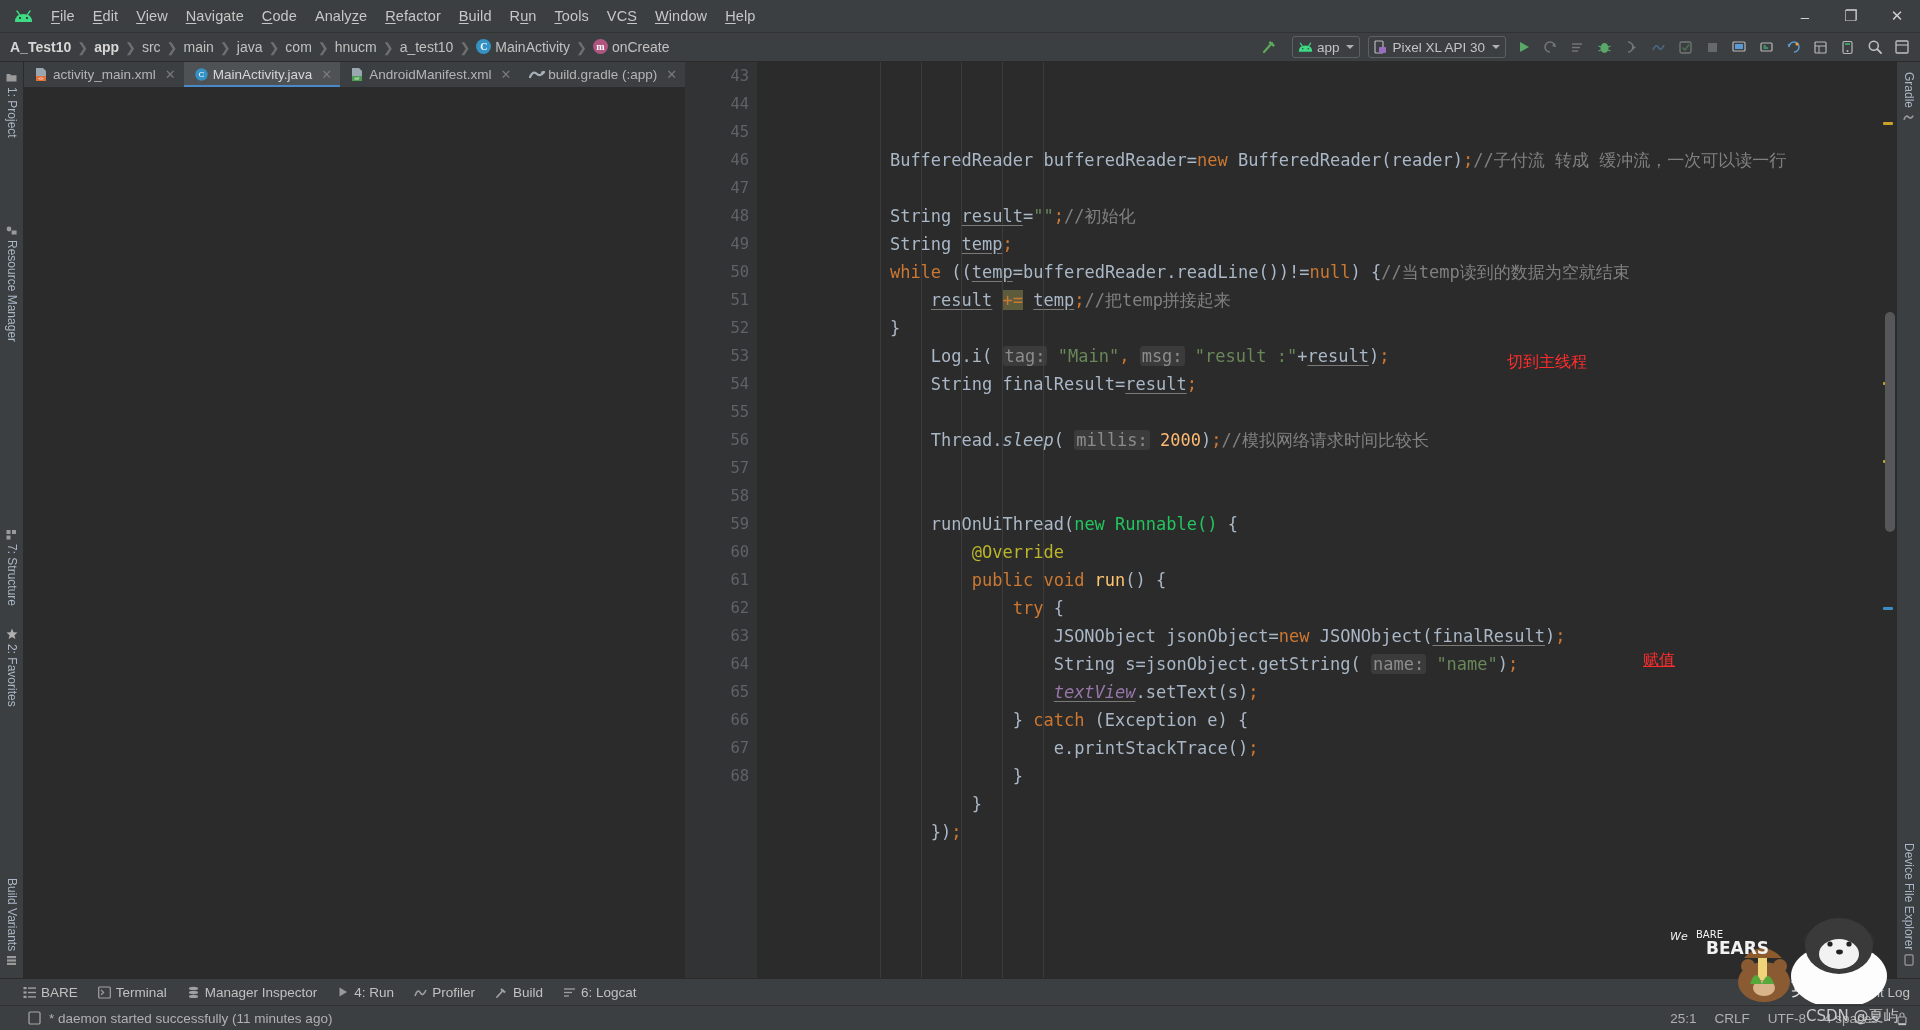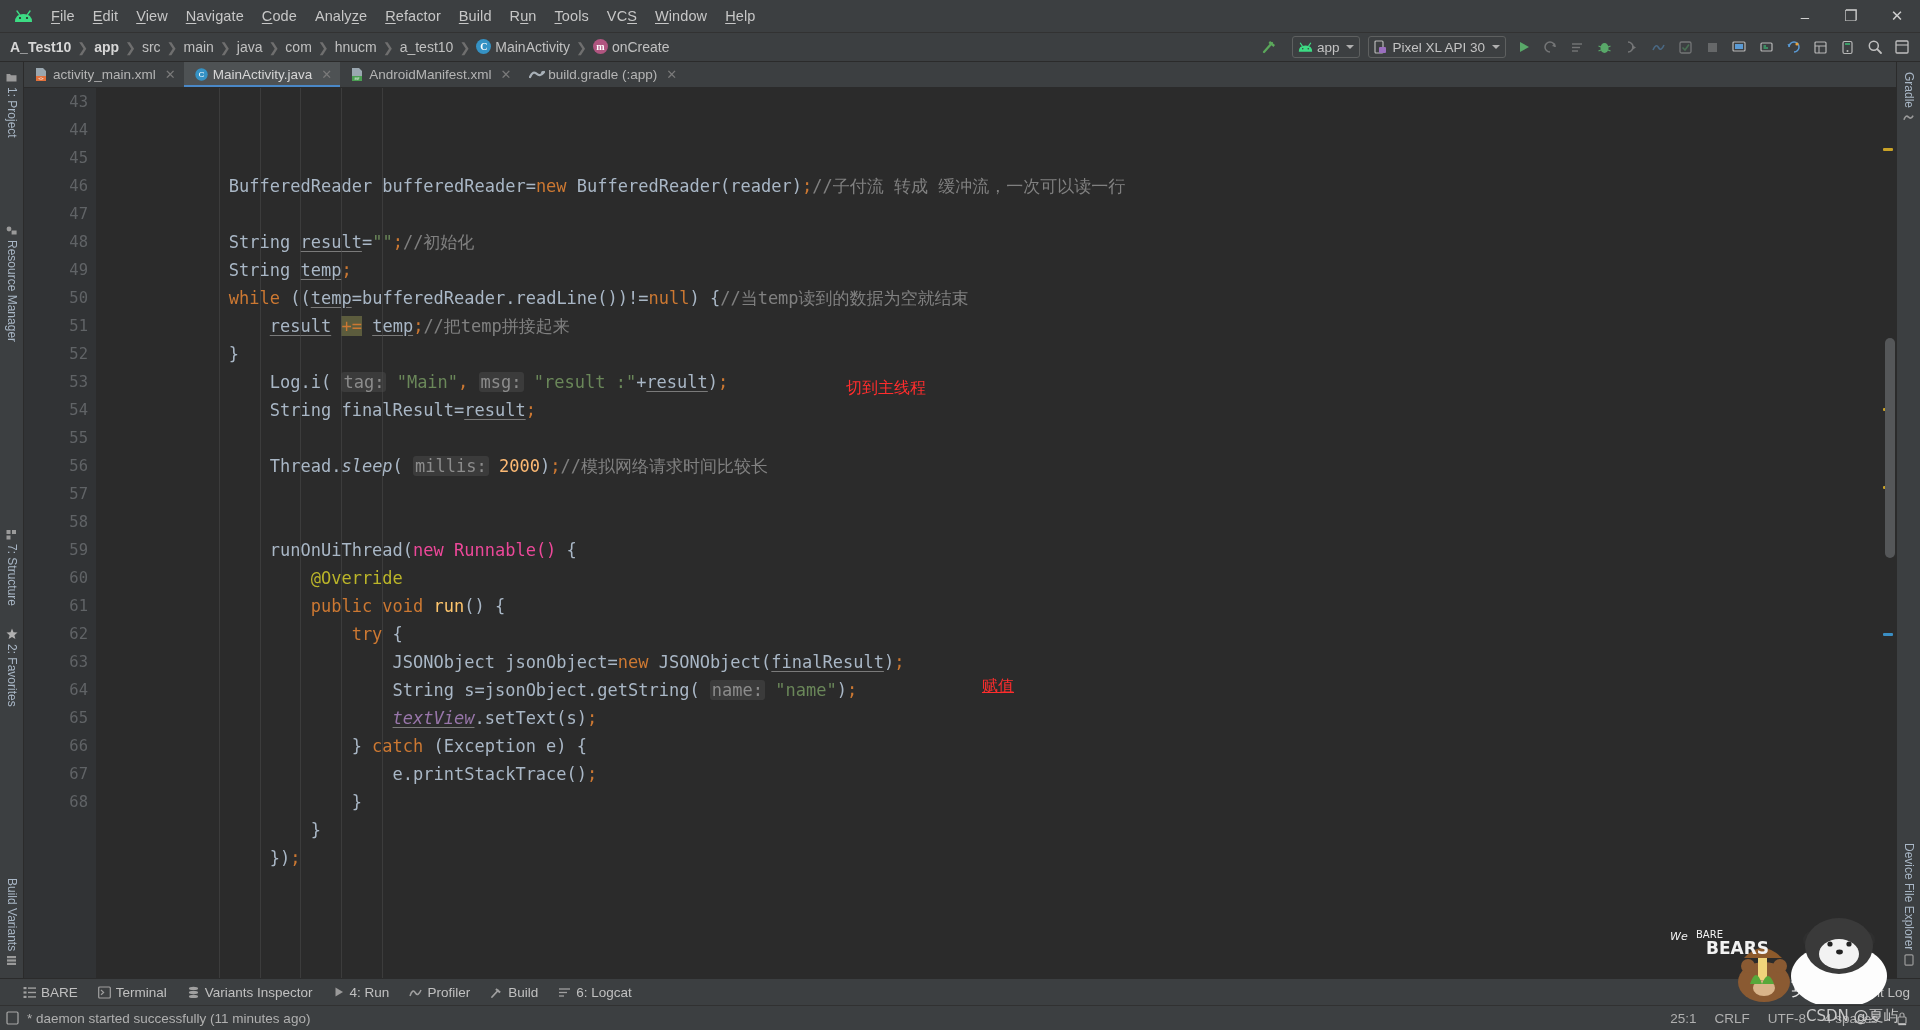--- a/index.html
+++ b/index.html
@@ -72,21 +72,21 @@
   .rail-btm{ margin-top:auto; display:flex; flex-direction:column; align-items:center; padding-bottom:6px;}
   .rail-item{
     display:flex; align-items:center; gap:4px; writing-mode:vertical-rl;
     font-size:12px; color:#a9b7c6; padding:6px 2px; cursor:default; white-space:nowrap;
   }
   .rail-ic{ writing-mode:horizontal-tb; display:inline-flex; }
   .rail-lbl{ writing-mode:vertical-rl; }
 
   .rail.right{ border-right:none; border-left:1px solid #2b2b2b; }
 
-  .center{ flex:1; display:flex; flex-direction:column; min-width:0; background:#2b2b2b;justify-content:space-between;}
+  .center{ flex:1; display:flex; min-width:0; background:#2b2b2b;justify-content:space-between;}
 
   
   .tabs{
     height:26px; min-height:26px; background:#3c3f41; display:flex; align-items:stretch;
     border-bottom:1px solid #2b2b2b; overflow:hidden;
   }
   .tab{
     display:flex; align-items:center; gap:5px; padding:0 8px 0 10px; font-size:13.5px;
     color:#b5b5b5; position:relative; cursor:default; white-space:nowrap;
   }
@@ -116,21 +116,21 @@
   }
   .cline{ height:28px; white-space:pre; }
   .kw{ color:#cc7832; }
   .str{ color:#6a8759; }
   .num{ color:#fdba74; }
   .cmt{ color:#808080; }
   .fld{ color:#9876aa;font-style:italic; }
   .ann{ color:#bbb529; }
   .mth{ color:#ffc66d; }
   .typ{ color:#a9b7c6; }
-  .grey{ color:#ec4899; }
+  .grey{ color:#22c55e; }
   .u{ text-decoration:underline; text-decoration-color:#7a7a7a; text-underline-offset:3px;}
   .hint{ background:#434c5e55; color:#8c8c8c; border-radius:3px; padding:0 2px;
          background-color:#3b3b3b; }
   .ophl{ background:#5c5c3d; }
 
   
   .guides{ position:absolute; inset:0; pointer-events:none; }
   .guide{ position:absolute; top:0; bottom:0; width:1px; background:#4b4b4b; opacity:.55;}
 
   
@@ -153,21 +153,21 @@
     border-top:1px solid #2b2b2b; font-size:13.5px; color:#c0c0c0; padding-left:14px; gap:2px;
   }
   .tw{ display:flex; align-items:center; gap:5px; padding:3px 9px; border-radius:2px; cursor:default;}
   .tw-right{ margin-left:auto; display:flex; align-items:center; padding-right:10px; gap:6px;}
   .badge{
     width:16px;height:16px;border-radius:50%;background:#d1453e;color:#fff;font-size:11px;
     display:flex;align-items:center;justify-content:center; font-weight:bold;
   }
   .statusbar{
     height:25px; min-height:25px; background:#3c3f41; display:flex; align-items:center;
-    font-size:13.5px; color:#b0b0b0; padding-left:6px; border-top:1px solid #313131; gap:8px;
+    font-size:13.5px; color:#b0b0b0; padding-left:28px; border-top:1px solid #313131; gap:8px;
   }
   .sb-right{ margin-left:auto; display:flex; align-items:center; gap:18px; padding-right:12px;}
 
   
   .wm{ position:absolute; right:6px; bottom:22px; pointer-events:none; }
   .wm-text{ position:absolute; right:14px; bottom:4px; color:#cfcfcf; font-size:15px;
             font-family:"DejaVu Sans", sans-serif; opacity:.95; white-space:nowrap; }
   .ime{ position:absolute; right:110px; bottom:28px; color:#e8e8e8; font-size:19px;}
 </style>
 </head>
@@ -595,21 +595,21 @@
           <path d="M3 4 L5.6 6.4 L3 8.8" stroke="#a0a0a0" stroke-width="1.2" fill="none"></path>
         </svg>
       <span>Terminal</span>
     </div>
     <div class="tw">
       <svg width="13" height="13" viewBox="0 0 13 13">
           <ellipse cx="6.5" cy="2.4" rx="4.6" ry="1.7" fill="#a0a0a0"></ellipse>
           <ellipse cx="6.5" cy="6.5" rx="4.6" ry="1.7" fill="#a0a0a0"></ellipse>
           <ellipse cx="6.5" cy="10.4" rx="4.6" ry="1.7" fill="#a0a0a0"></ellipse>
         </svg>
-      <span>Variants Inspector</span>
+      <span>Manager Inspector</span>
     </div>
     <div class="tw">
       <svg width="12" height="12" viewBox="0 0 12 12">
           <path d="M2.5 1.5 L10 6 L2.5 10.5 Z" fill="#9a9a9a"></path>
         </svg>
       <span>4: Run</span>
     </div>
     <div class="tw">
       <svg width="13" height="13" viewBox="0 0 13 13">
           <path d="M1 10 Q3.5 2 6.5 7 Q9 11 12 4" stroke="#a0a0a0" stroke-width="1.5" fill="none"></path>

